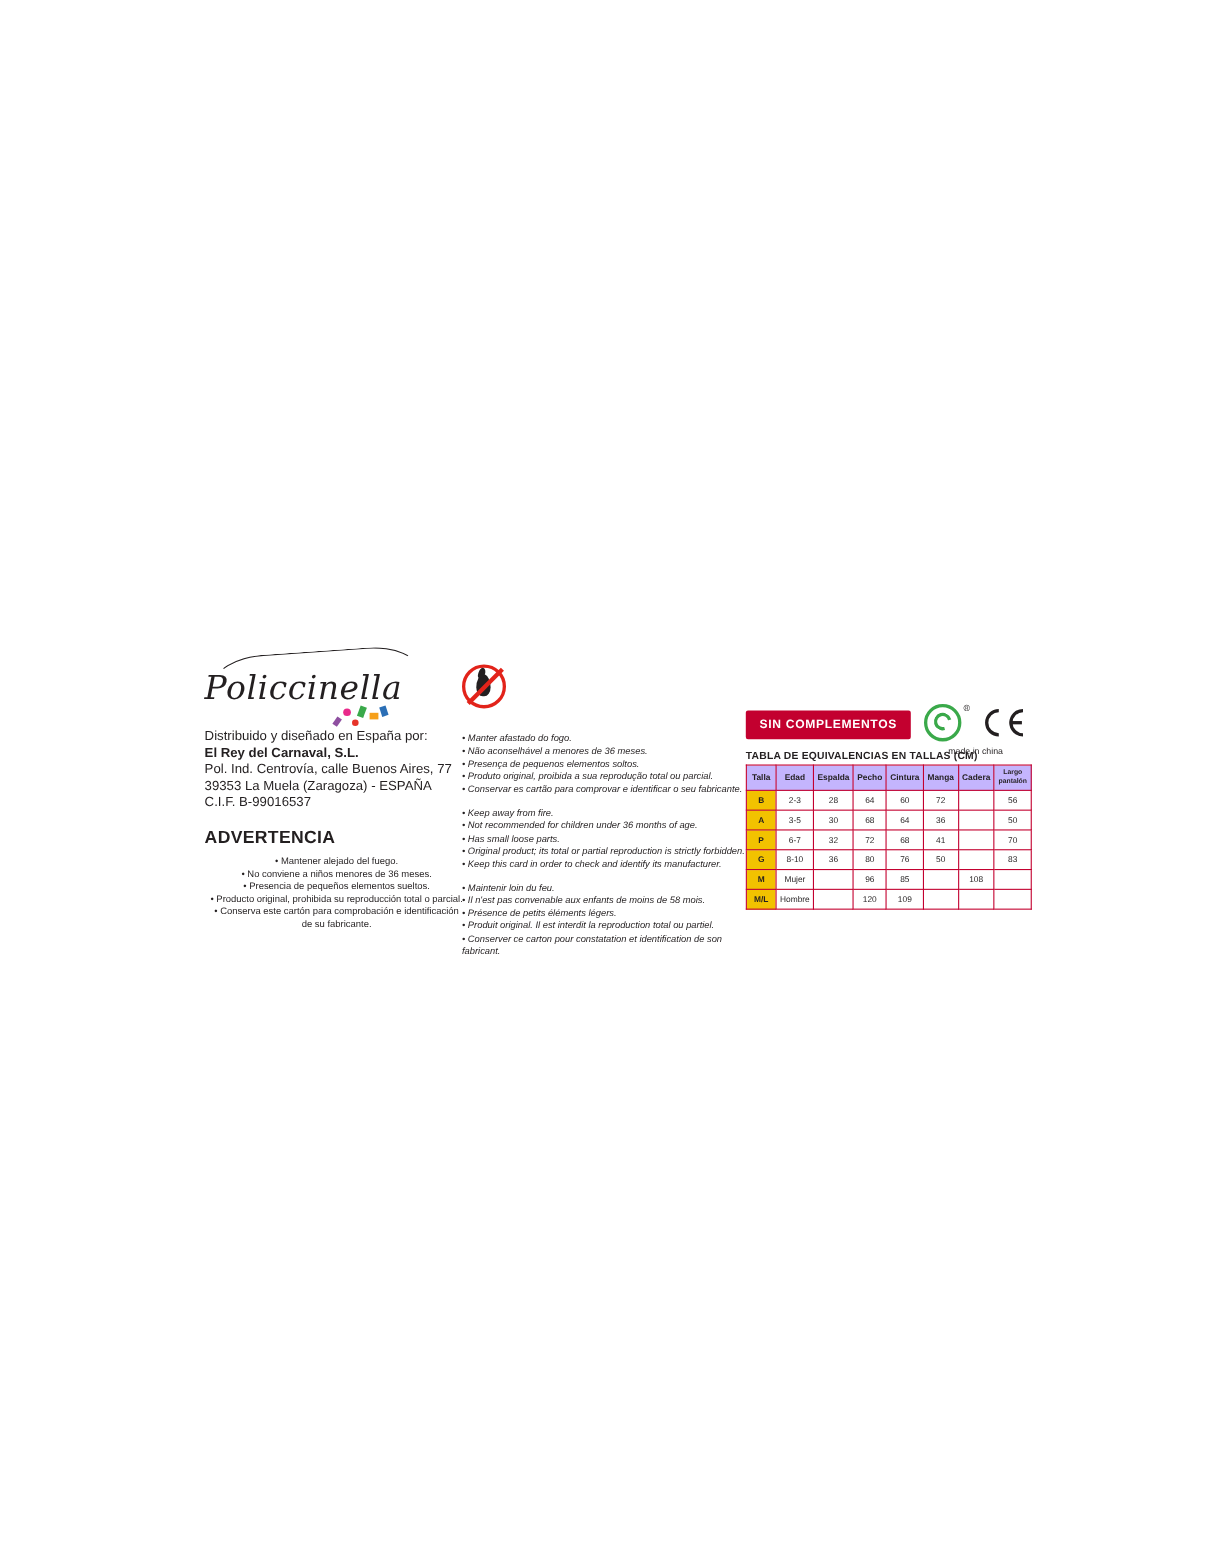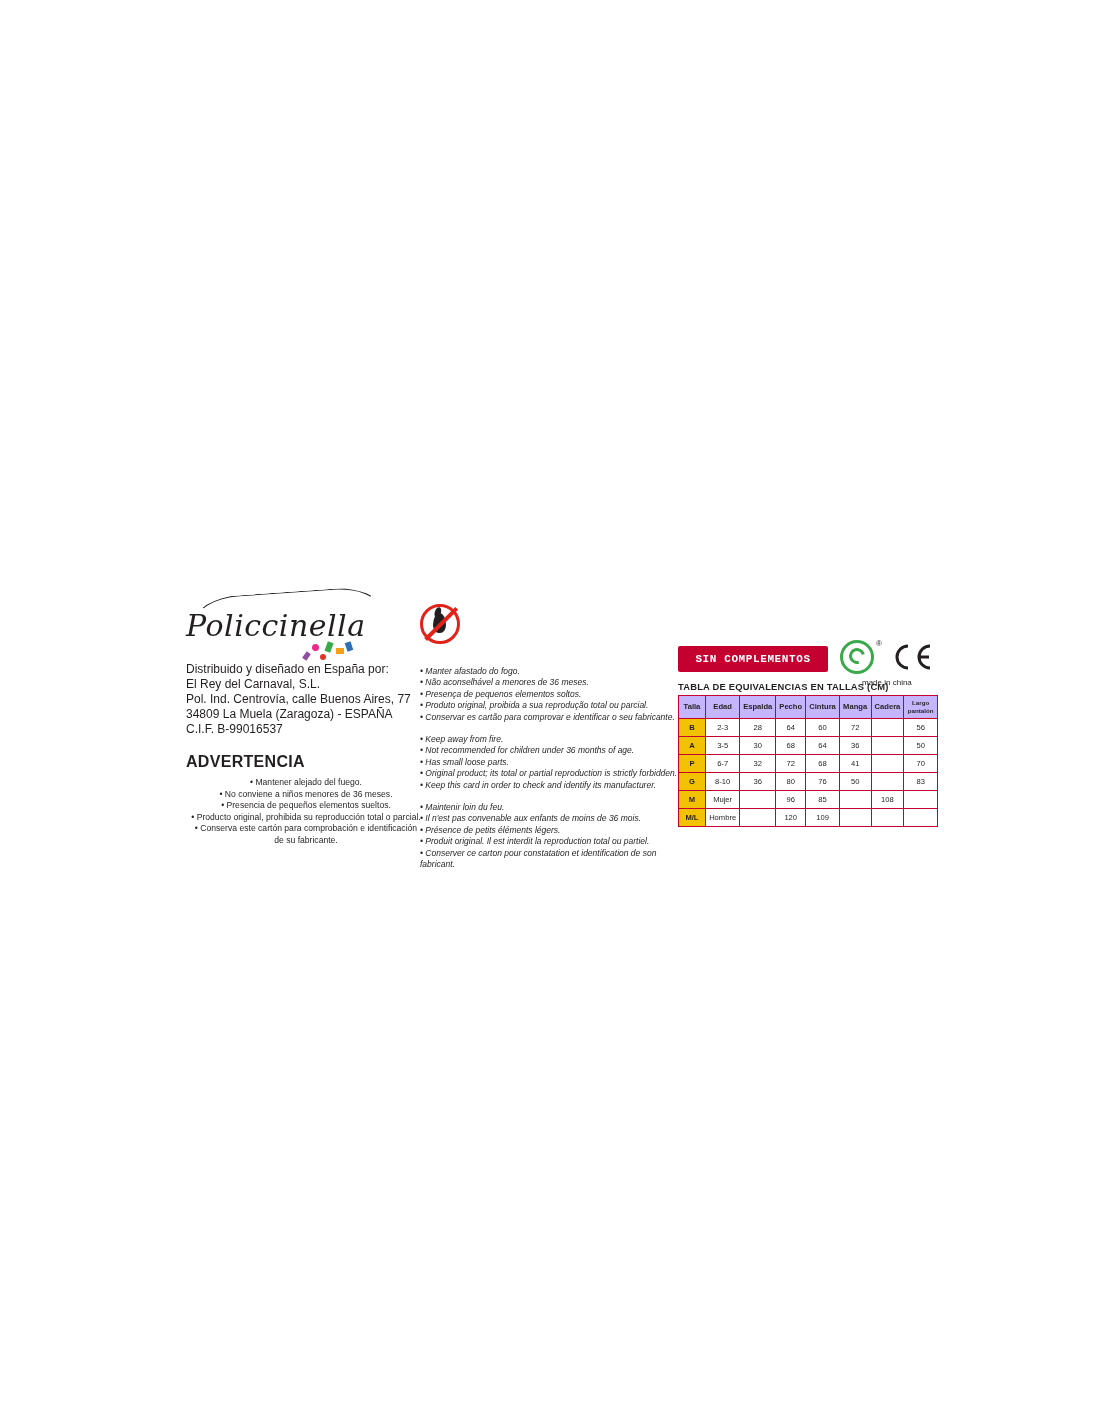--- a/index.html
+++ b/index.html
@@ -15,21 +15,21 @@
   .logo-swoosh{position:absolute;left:0px;top:56px;width:196px;height:14px;}
   .confetti{position:absolute;}
   .c1{left:126px;top:2px;width:7px;height:7px;background:#e9298b;border-radius:50%;}
   .c2{left:140px;top:0px;width:6px;height:10px;background:#3aa94a;transform:rotate(20deg);}
   .c3{left:150px;top:6px;width:8px;height:6px;background:#f6a01a;}
   .c4{left:160px;top:0px;width:6px;height:9px;background:#2b6fb6;transform:rotate(-18deg);}
   .c5{left:134px;top:12px;width:6px;height:6px;background:#e63329;border-radius:50%;}
   .c6{left:118px;top:10px;width:5px;height:8px;background:#8e4fa0;transform:rotate(35deg);}
 
   .addr{font-size:12px;line-height:15px;color:#231f20;margin-top:6px;}
-  .addr .b{font-weight:normal;}
+  .addr .b{font-weight:bold;}
   .adv-title{font-size:16px;font-weight:bold;margin-top:16px;letter-spacing:0.3px;}
   .bullets{font-size:8.6px;line-height:11.6px;margin-top:6px;color:#231f20;text-align:center;}
   .bullets div{white-space:nowrap;}
 
   
   .col-mid{position:absolute;left:420px;top:604px;width:240px;}
   .warn-head{position:relative;height:48px;}
   .nofire{position:absolute;left:0;top:0;width:42px;height:42px;}
   .nofire .circ{position:absolute;left:0;top:0;width:40px;height:40px;border:3px solid #e2231a;border-radius:50%;box-sizing:border-box;}
   .nofire .slash{position:absolute;left:-1px;top:18px;width:44px;height:3.5px;background:#e2231a;transform:rotate(-45deg);transform-origin:center;}
@@ -39,21 +39,21 @@
   .warn-lines .l1{color:#231f20;}
   .warn-lines .l2{color:#231f20;}
   .warn-lines .l3{color:#e2231a;font-weight:bold;}
   .warn-lines .l4{color:#008a8c;font-weight:bold;}
   .mid-block{font-size:8.5px;line-height:11.4px;margin-top:14px;}
   .mid-block div{white-space:nowrap;font-style:italic;}
   .gap{height:11px;}
 
   
   .col-right{position:absolute;left:678px;top:646px;width:260px;}
-  .sin-badge{width:150px;height:26px;background:#c3002f;border-radius:2px;color:#ffffff;font-size:11px;font-weight:bold;letter-spacing:0.6px;display:flex;align-items:center;justify-content:center;font-family:Liberation Mono, monospace;}
+  .sin-badge{width:150px;height:26px;background:#c3002f;border-radius:2px;color:#ffffff;font-size:11px;font-weight:bold;letter-spacing:0.6px;display:flex;align-items:center;justify-content:center;}
   .tbl-title{font-size:9.4px;font-weight:bold;margin-top:9px;margin-bottom:3px;letter-spacing:0.2px;}
   table.sizes{border-collapse:collapse;font-size:7.6px;}
   table.sizes th{background:#c4b5fd;border:0.8px solid #c3002f;color:#231f20;font-weight:bold;padding:3px 2px;text-align:center;line-height:8px;}
   table.sizes td{border:0.8px solid #c3002f;color:#231f20;padding:3px 2px;text-align:center;height:11px;}
   table.sizes td.lbl{background:#f2c200;font-weight:bold;}
   .th-wide{font-size:6.2px;line-height:6.6px;}
 
   .marks{position:absolute;left:840px;top:640px;width:110px;height:50px;}
   .gpt{position:absolute;left:0;top:0;width:34px;height:34px;}
   .gpt .ring{position:absolute;left:0;top:0;width:34px;height:34px;border:3px solid #3aa94a;border-radius:50%;box-sizing:border-box;}
@@ -80,21 +80,21 @@
         <div class="confetti c4"></div>
         <div class="confetti c5"></div>
         <div class="confetti c6"></div>
       </div>
     </div>
 
     <div class="addr">
       <div>Distribuido y diseñado en España por:</div>
       <div class="b">El Rey del Carnaval, S.L.</div>
       <div>Pol. Ind. Centrovía, calle Buenos Aires, 77</div>
-      <div>34809 La Muela (Zaragoza) - ESPAÑA</div>
+      <div>39353 La Muela (Zaragoza) - ESPAÑA</div>
       <div>C.I.F. B-99016537</div>
     </div>
 
     <div class="adv-title">ADVERTENCIA</div>
 
     <div class="bullets">
       <div>• Mantener alejado del fuego.</div>
       <div>• No conviene a niños menores de 36 meses.</div>
       <div>• Presencia de pequeños elementos sueltos.</div>
       <div>• Producto original, prohibida su reproducción total o parcial.</div>
@@ -128,21 +128,21 @@
       <div>• Not recommended for children under 36 months of age.</div>
       <div>• Has small loose parts.</div>
       <div>• Original product; its total or partial reproduction is strictly forbidden.</div>
       <div>• Keep this card in order to check and identify its manufacturer.</div>
     </div>
 
     <div class="gap"></div>
 
     <div class="mid-block" style="margin-top:0">
       <div>• Maintenir loin du feu.</div>
-      <div>• Il n'est pas convenable aux enfants de moins de 36 mois.</div>
+      <div>• Il n'est pas convenable aux enfants de moins de 58 mois.</div>
       <div>• Présence de petits éléments légers.</div>
       <div>• Produit original. Il est interdit la reproduction total ou partiel.</div>
       <div>• Conserver ce carton pour constatation et identification de son</div>
       <div>fabricant.</div>
     </div>
   </div>
 
   <div class="col-right">
     <div class="sin-badge">SIN COMPLEMENTOS</div>
     <div class="tbl-title">TABLA DE EQUIVALENCIAS EN TALLAS (CM)</div>

